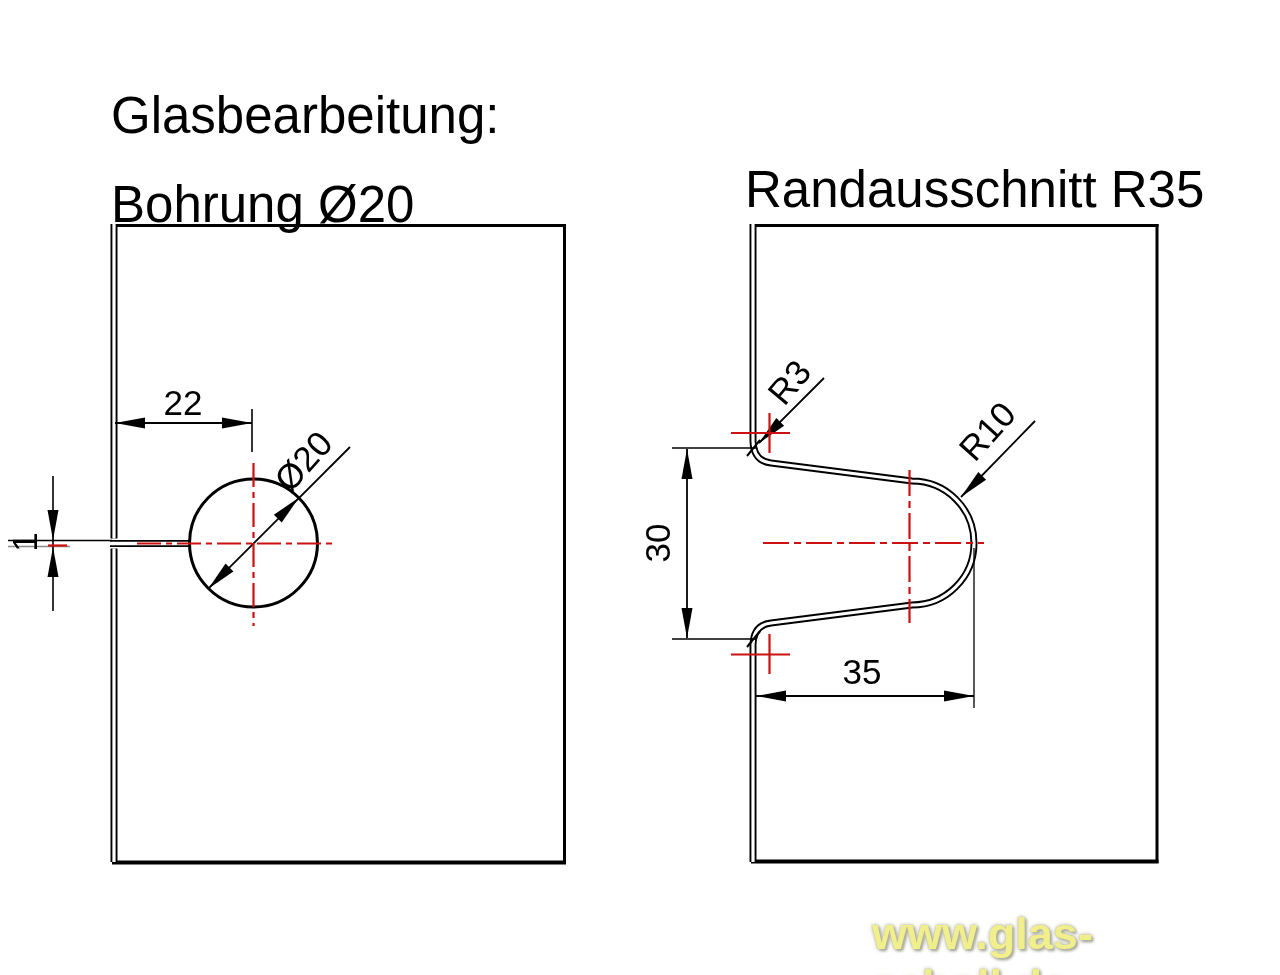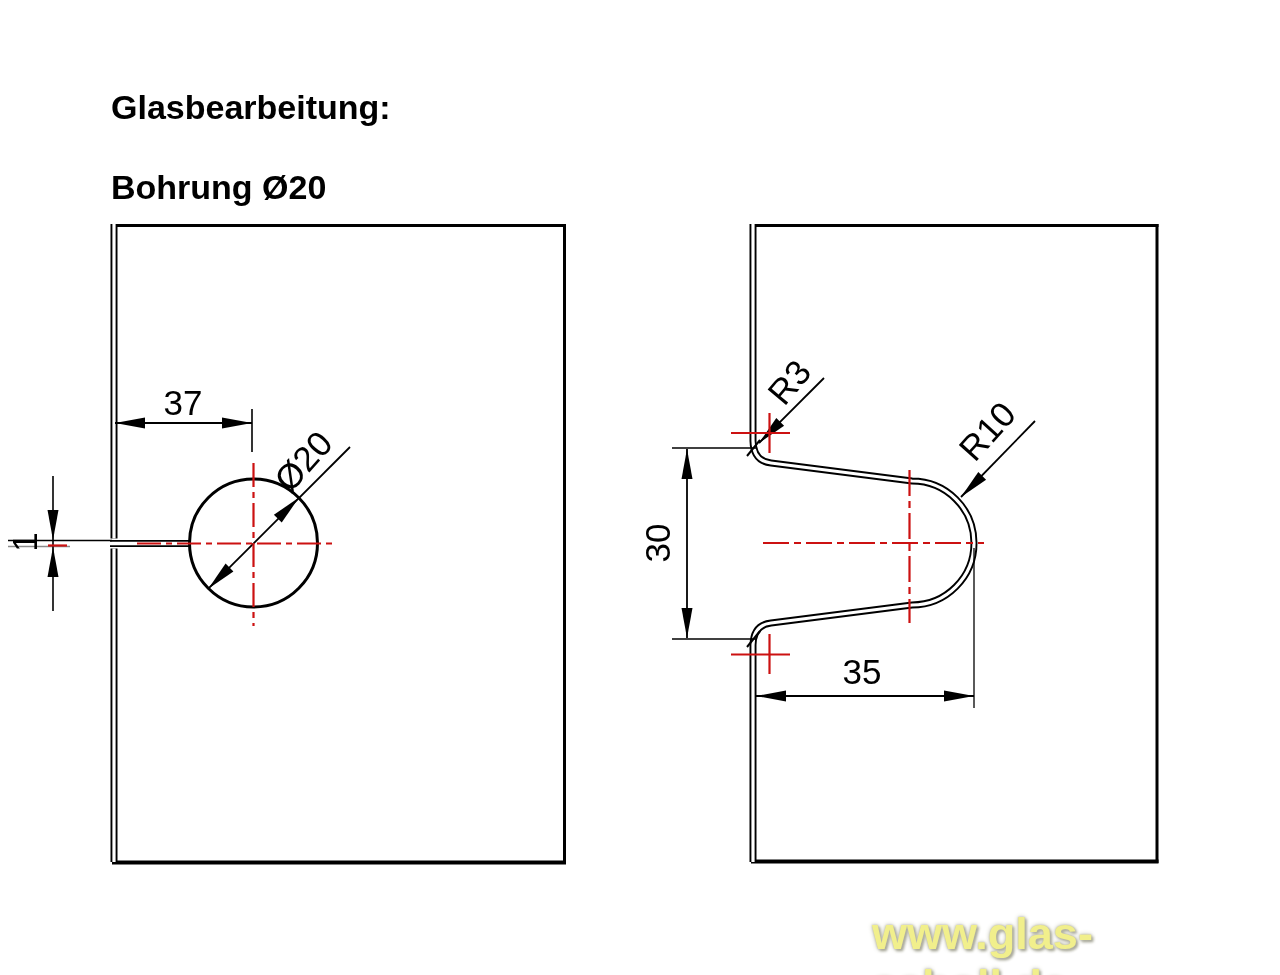--- a/index.html
+++ b/index.html
@@ -15,24 +15,23 @@
     position:absolute;
     color:#000;
     font-size:35px;
     line-height:1;
     white-space:nowrap;
     transform:translate(-50%,-50%);
   }
   .title{
     position:absolute;
     color:#000;
-    font-size:34px;
+    font-size:51px;
     line-height:1;
     white-space:nowrap;
-    font-weight:bold;
   }
   .rot-90{transform:translate(-50%,-50%) rotate(-90deg);}
   .rot-48{transform:translate(-50%,-50%) rotate(-48deg);}
   .rot-50{transform:translate(-50%,-50%) rotate(-50deg);}
   #watermark{
     position:absolute;
     left:872px;top:908px;
     font-size:45px;
     font-weight:bold;
     letter-spacing:0px;
@@ -143,23 +142,24 @@
       <line x1="763" y1="543" x2="984" y2="543" stroke-dasharray="26 5 7 5"></line>
       <line x1="909.5" y1="470" x2="909.5" y2="623" stroke-dasharray="26 5 7 5"></line>
       <line x1="731" y1="433" x2="790" y2="433"></line>
       <line x1="769.5" y1="413" x2="769.5" y2="453"></line>
       <line x1="731" y1="654.5" x2="790" y2="654.5"></line>
       <line x1="769.5" y1="634" x2="769.5" y2="674"></line>
     </g>
   </svg>
 
   <div class="title" style="left:111px;top:90px;">Glasbearbeitung:</div>
-  <div class="title" style="left:111px;top:170px;">Bohrung Ø20</div>
+  <div class="title" style="left:111px;top:179px;">Bohrung Ø20</div>
+  <div class="title" style="left:745px;top:164px;">Randausschnitt R35</div>
 
-  <div class="lbl" style="left:183px;top:402px;">37</div>
+  <div class="lbl" style="left:183px;top:402px;">22</div>
   <div class="lbl rot-48" style="left:303px;top:461px;">Ø20</div>
   <div class="lbl rot-90" style="left:24px;top:542px;">1</div>
 
   <div class="lbl rot-90" style="left:657px;top:543px;">30</div>
   <div class="lbl" style="left:862px;top:671px;text-align:center;">35</div>
   <div class="lbl rot-50" style="left:789px;top:382px;">R3</div>
   <div class="lbl rot-48" style="left:987px;top:431px;">R10</div>
 
   <div id="watermark">www.glas-scholl.de</div>
 </div>

